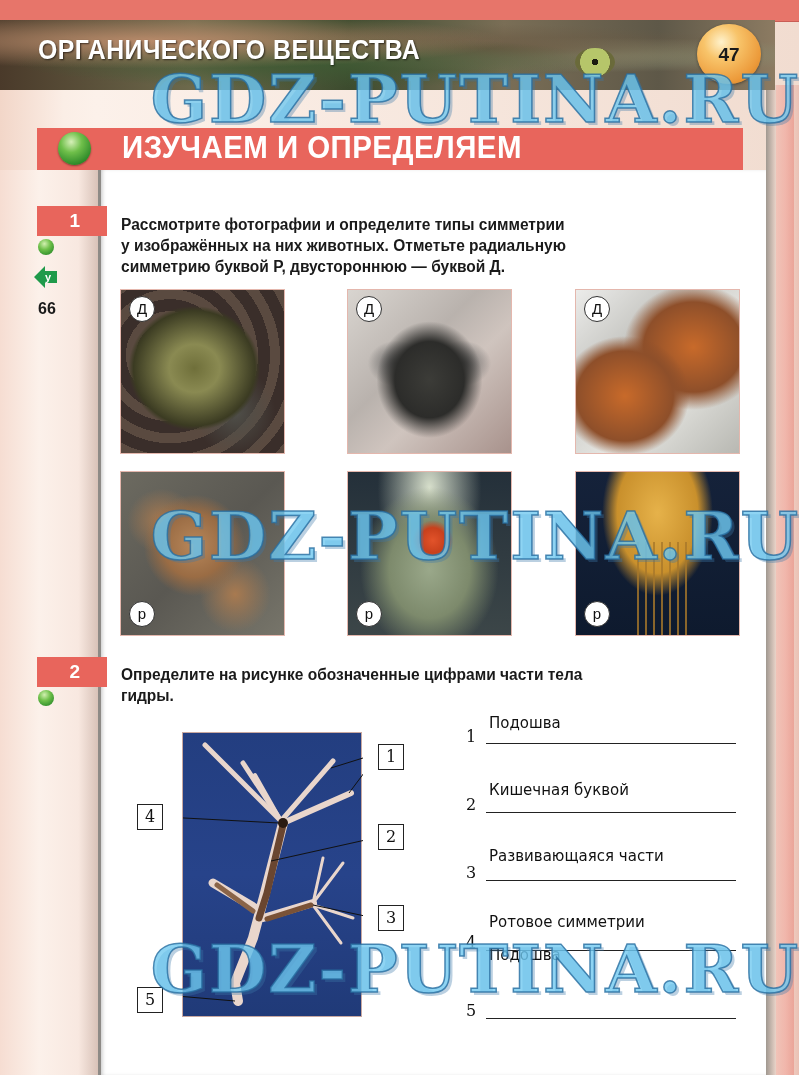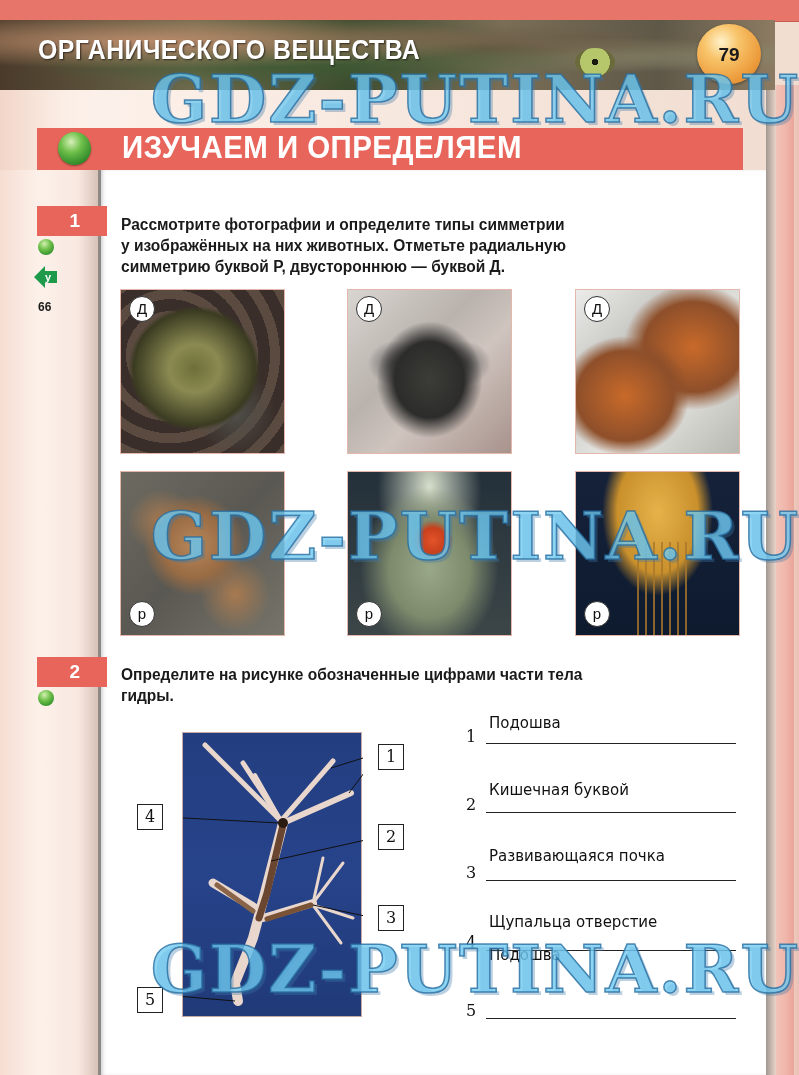--- a/index.html
+++ b/index.html
@@ -92,21 +92,21 @@
   }
   .green-dot {
     position: absolute; width: 16px; height: 16px; border-radius: 50%;
     background: radial-gradient(circle at 40% 30%, #d2f0b0 0%, #6fc04a 40%, #2a8a28 85%);
   }
   .arrow-icon {
     position: absolute; left: 33px; top: 264px; width: 26px; height: 26px;
   }
   .ref-number {
     position: absolute; left: 38px; top: 300px;
-    font-weight: bold; font-size: 12px; color: #1a1a1a;
+    font-weight: bold; font-size: 16px; color: #1a1a1a;
   }
   .task-text {
     position: absolute; left: 121px; width: 560px;
     font-weight: bold; font-size: 16px; color: #1a1a1a; line-height: 21px;
     transform: scaleX(0.97); transform-origin: left;
   }
   
   .photo {
     position: absolute; width: 165px; height: 165px;
     border: 1px solid #e4b7ad;
@@ -204,21 +204,21 @@
 <div class="left-margin"></div>
 <div class="right-edge"></div>
 <div class="right-strip"></div>
 
 <div class="top-strip"></div>
 <div class="banner">
   <div class="cat-eye"></div>
 </div>
 <div class="banner-title">ОРГАНИЧЕСКОГО ВЕЩЕСТВА</div>
 <div class="page-ball">
-  <div class="page-number">79</div>
+  <div class="page-number">47</div>
 </div>
 
 <div class="header-bar"></div>
 <div class="header-ball"></div>
 <div class="header-title">ИЗУЧАЕМ И ОПРЕДЕЛЯЕМ</div>
 
 <div class="content"></div>
 
 <div class="task-num" style="top:206px;">1</div>
 <div class="green-dot" style="left:38px; top:239px;"></div>
@@ -305,25 +305,25 @@
 
 <div class="answer-num" style="top:727px;">1</div>
 <div class="answer-text" style="top:714px;">Подошва</div>
 <div class="answer-line" style="top:743px;"></div>
 
 <div class="answer-num" style="top:795px;">2</div>
 <div class="answer-text" style="top:781px;">Кишечная буквой</div>
 <div class="answer-line" style="top:812px;"></div>
 
 <div class="answer-num" style="top:863px;">3</div>
-<div class="answer-text" style="top:847px;">Развивающаяся почка</div>
+<div class="answer-text" style="top:847px;">Развивающаяся части</div>
 <div class="answer-line" style="top:880px;"></div>
 
 <div class="answer-num" style="top:933px;">4</div>
-<div class="answer-text" style="top:913px;">Щупальца отверстие</div>
+<div class="answer-text" style="top:913px;">Ротовое симметрии</div>
 <div class="answer-line" style="top:950px;"></div>
 
 <div class="answer-num" style="top:1001px;">5</div>
 <div class="answer-text" style="top:946px;">Подошва</div>
 <div class="answer-line" style="top:1018px;"></div>
 
 <div class="wm" style="top:60px;">GDZ-PUTINA.RU</div>
 <div class="wm" style="top:497px;">GDZ-PUTINA.RU</div>
 <div class="wm" style="top:930px;">GDZ-PUTINA.RU</div>
 

